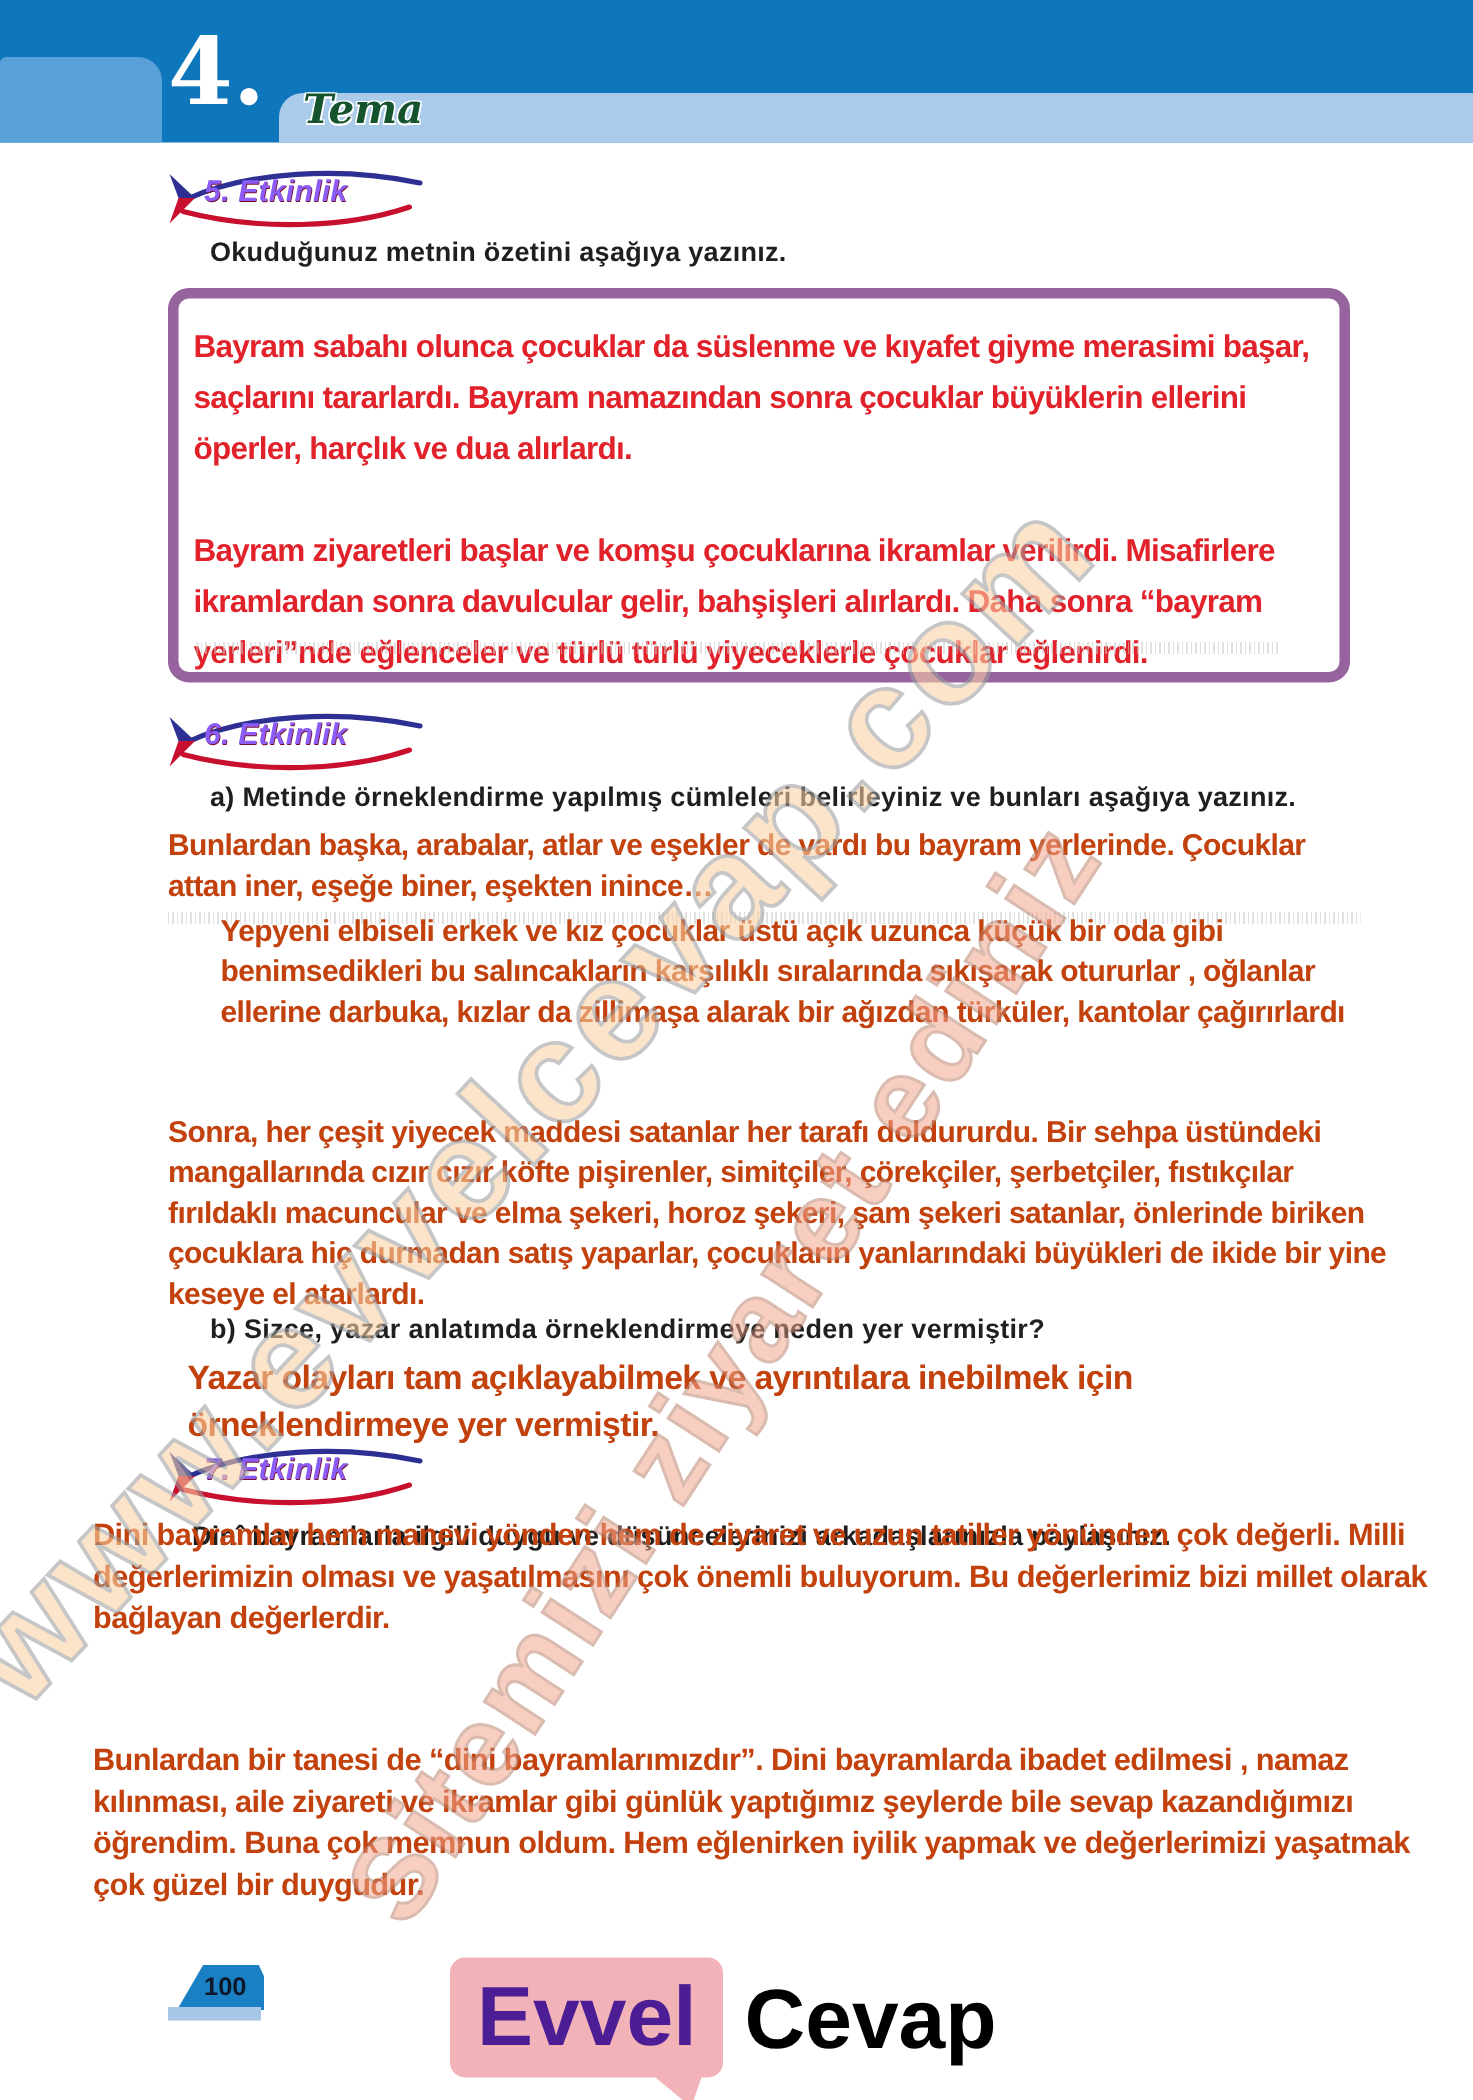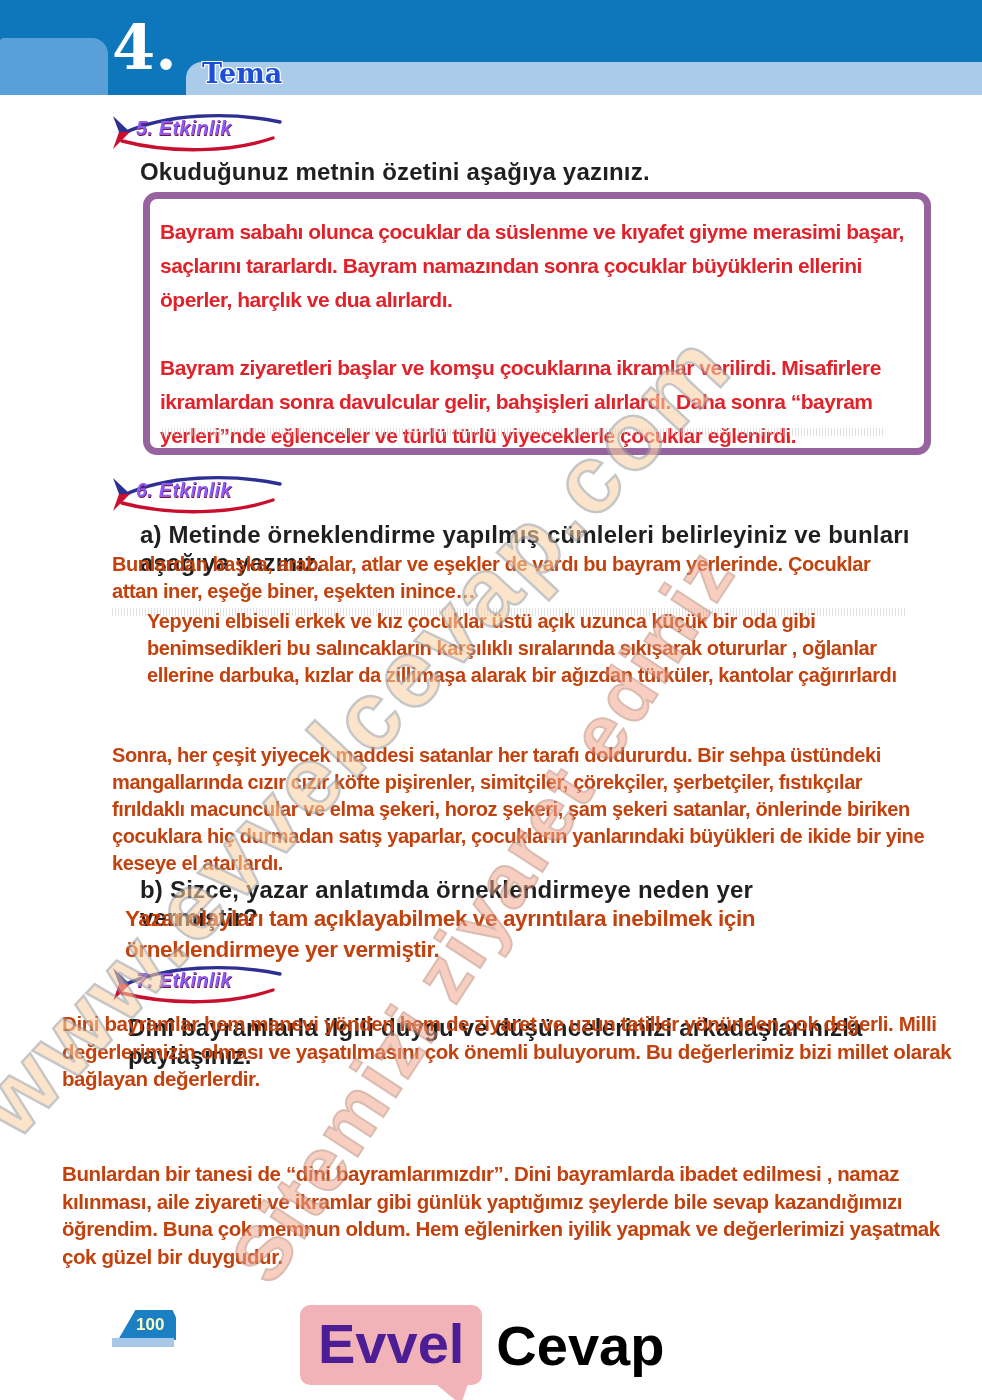--- a/index.html
+++ b/index.html
@@ -10,45 +10,45 @@
   }
   
   .header-bar { position:absolute; left:0; top:0; width:982px; height:95px; background:#0e76ba; }
   .header-left-tab { position:absolute; left:0; top:38px; width:108px; height:57px;
     background:#58a0d7; border-radius:4px 16px 0 0; }
   .theme-number { position:absolute; left:112px; top:14px; color:#ffffff;
     font-family:"DejaVu Serif", serif; font-weight:bold; font-size:62px; line-height:1.1; }
   .tema-band { position:absolute; left:186px; top:62px; width:796px; height:33px;
     background:#aacbe9; border-radius:16px 0 0 0; }
   .tema-label { position:absolute; left:202px; top:58px;
-    font-family:"DejaVu Serif", serif; font-weight:bold; font-size:27px; color:#1d4ed8;
-    text-shadow:-1px -1px 0 #fff, 1px -1px 0 #fff, -1px 1px 0 #fff, 1px 1px 0 #fff; }
+    font-family:"DejaVu Serif", serif; font-weight:bold; font-size:27px; color:#14532d;
+    text-shadow:-1px -1px 0 #fff, 1px -1px 0 #fff, -1px 1px 0 #fff, 1px 1px 0 #fff;font-style:italic; }
   
   .badge { position:absolute; left:110px; width:175px; height:46px; }
   .badge svg { position:absolute; left:0; top:0; }
   .badge-label { position:absolute; left:26px; top:9px; font-style:italic; font-weight:bold;
     font-size:20px; color:#8b5cf6; letter-spacing:0.2px; text-shadow:0.5px 0.5px 0 #7a1030; }
   
-  .instruction { position:absolute; font-weight:bold; font-size:24px; color:#1f1f1f; letter-spacing:0.2px; }
+  .instruction { position:absolute; font-weight:bold; font-size:18px; color:#1f1f1f; letter-spacing:0.2px; }
   .red-ans { position:absolute; font-weight:bold; font-size:20px; line-height:27px;
     color:#c2410c; letter-spacing:-0.4px; }
   .red-big { font-size:22.5px; line-height:31px; }
   
   .summary-box { position:absolute; left:112px; top:192px; width:788px; height:263px;
-    background:#ffffff; border:7px solid #96639e; border-radius:14px;margin-left:31px; }
+    background:#ffffff; border:7px solid #96639e; border-radius:14px; }
   .summary-box .box-p { font-weight:bold; font-size:21px; line-height:34px; color:#e2222a;
     letter-spacing:-0.5px; margin:0 10px; }
   .summary-box .p1 { margin-top:16px; }
   .summary-box .p2 { margin-top:34px; }
   .noise-line { position:absolute; height:8px; opacity:0.55;
     background:repeating-linear-gradient(90deg,#c9c9c9 0 1px, transparent 1px 3px); }
   
   .page-tab { position:absolute; left:118px; top:1310px; width:58px; height:30px;
     background:#1b7fc4; clip-path:polygon(0 100%, 30% 0, 94% 0, 100% 25%, 100% 100%); }
-  .page-tab span { position:absolute; left:18px; top:5px; color:#fef9c3; font-size:17px; font-weight:bold; }
+  .page-tab span { position:absolute; left:18px; top:5px; color:#0f172a; font-size:17px; font-weight:bold; }
   .page-tab-shadow { position:absolute; left:112px; top:1338px; width:62px; height:9px; background:#a9c7e6; }
   .logo { position:absolute; left:300px; top:1300px; height:90px; display:flex; align-items:center; }
   .logo-bubble { position:relative; background:#f2b3b8; border-radius:10px; padding:8px 18px 10px 18px; }
   .logo-bubble .word { color:#4c1d95; font-weight:bold; font-size:56px; line-height:1.1; }
   .logo-tail { position:absolute; right:14px; bottom:-20px; width:34px; height:22px; background:#f2b3b8;
     clip-path:polygon(0 0, 100% 0, 78% 100%); }
   .logo-gray { color:#000000; font-weight:bold; font-size:56px; margin-left:14px; }
   
   .wm { position:absolute; white-space:nowrap; font-weight:bold; pointer-events:none; z-index:40; }
   .wm1 { left:-8px; top:1065px; font-size:96px; letter-spacing:4px; color:#fad2a5;

